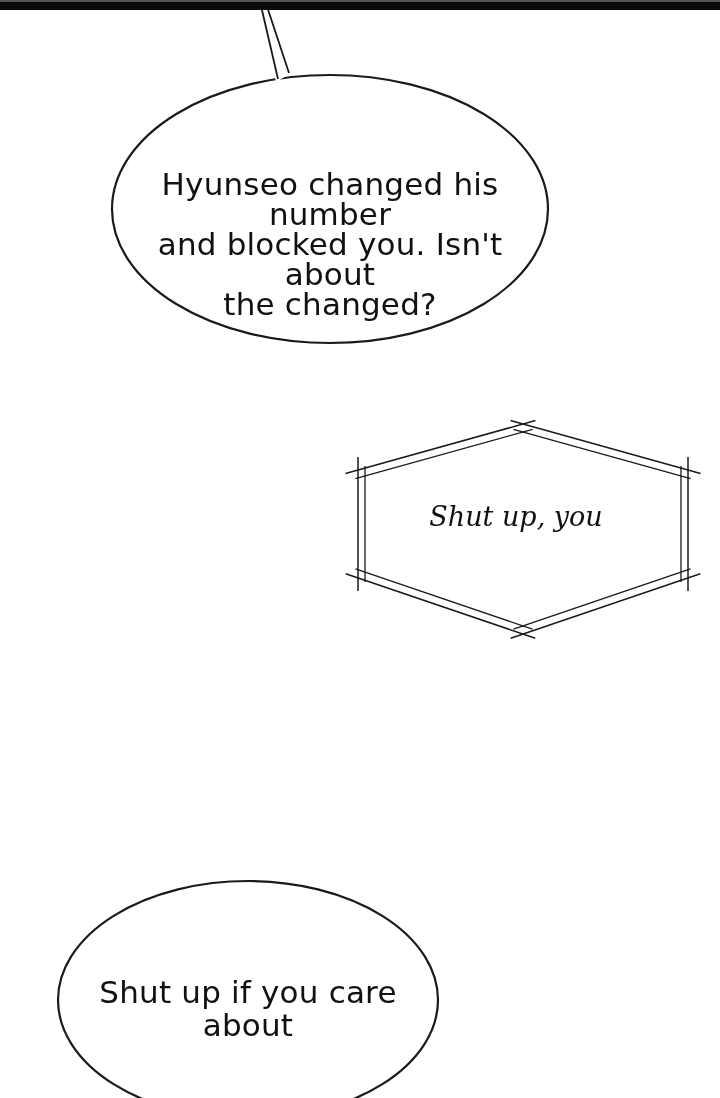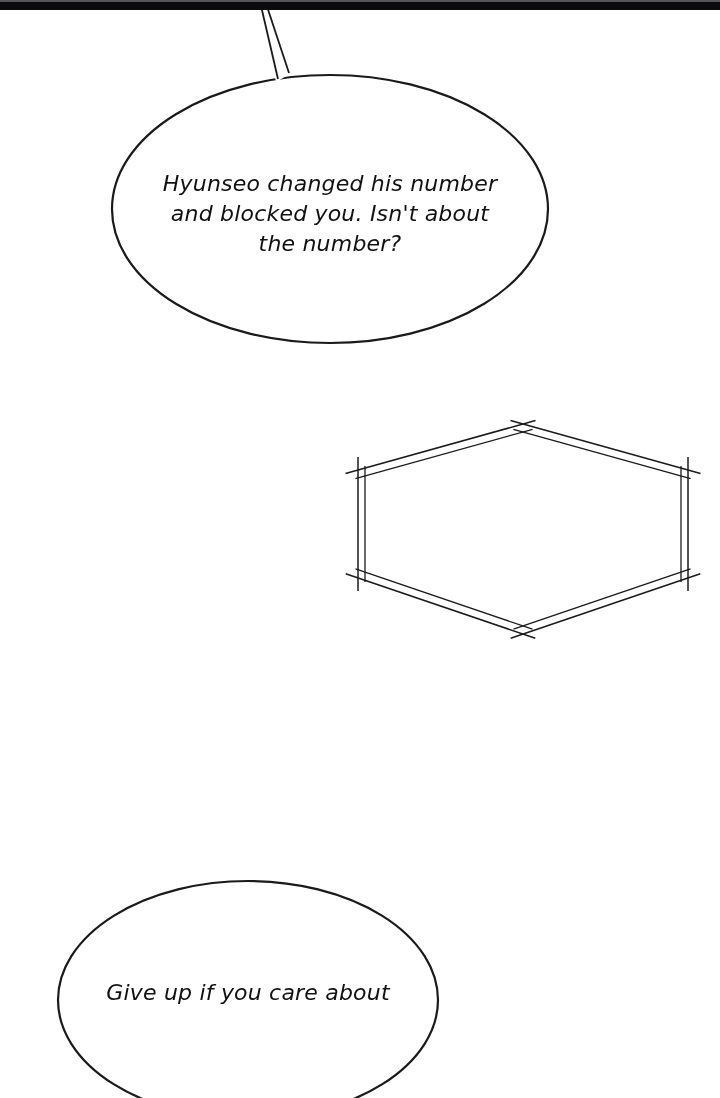--- a/index.html
+++ b/index.html
@@ -32,22 +32,21 @@
   }
   .bubble-text {
     position: absolute;
     z-index: 2;
     text-align: center;
     color: #111111;
   }
   .bubble-text span { display: block; }
   .comic-style {
     font-family: "DejaVu Sans", sans-serif;
-    font-style: italic;
-    font-size: 22px;
+    font-size: 31px;
     line-height: 30px;
     letter-spacing: 0.2px;
   }
   .serif-style {
     font-family: "DejaVu Serif", serif;
     font-style: italic;
     font-size: 27px;
     line-height: 31px;
   }
   .b1 { left: 128px; top: 169px; width: 404px; }
@@ -90,23 +89,24 @@
         <line x1="365" y1="582" x2="365" y2="466"></line>
       </g>
     </g>
 
     <ellipse cx="248" cy="1000" rx="190" ry="119" fill="#ffffff" stroke="#1a1a1a" stroke-width="2.2"></ellipse>
   </svg>
 
   <div class="bubble-text comic-style b1">
     <span>Hyunseo changed his number</span>
     <span>and blocked you. Isn't about</span>
-    <span>the number?</span>
+    <span>the changed?</span>
   </div>
 
   <div class="bubble-text serif-style b2">
+    <span>Shut up, you</span>
   </div>
 
   <div class="bubble-text comic-style b3">
-    <span>Give up if you care about</span>
+    <span>Shut up if you care about</span>
   </div>
 
 </div>
 
 </body></html>

